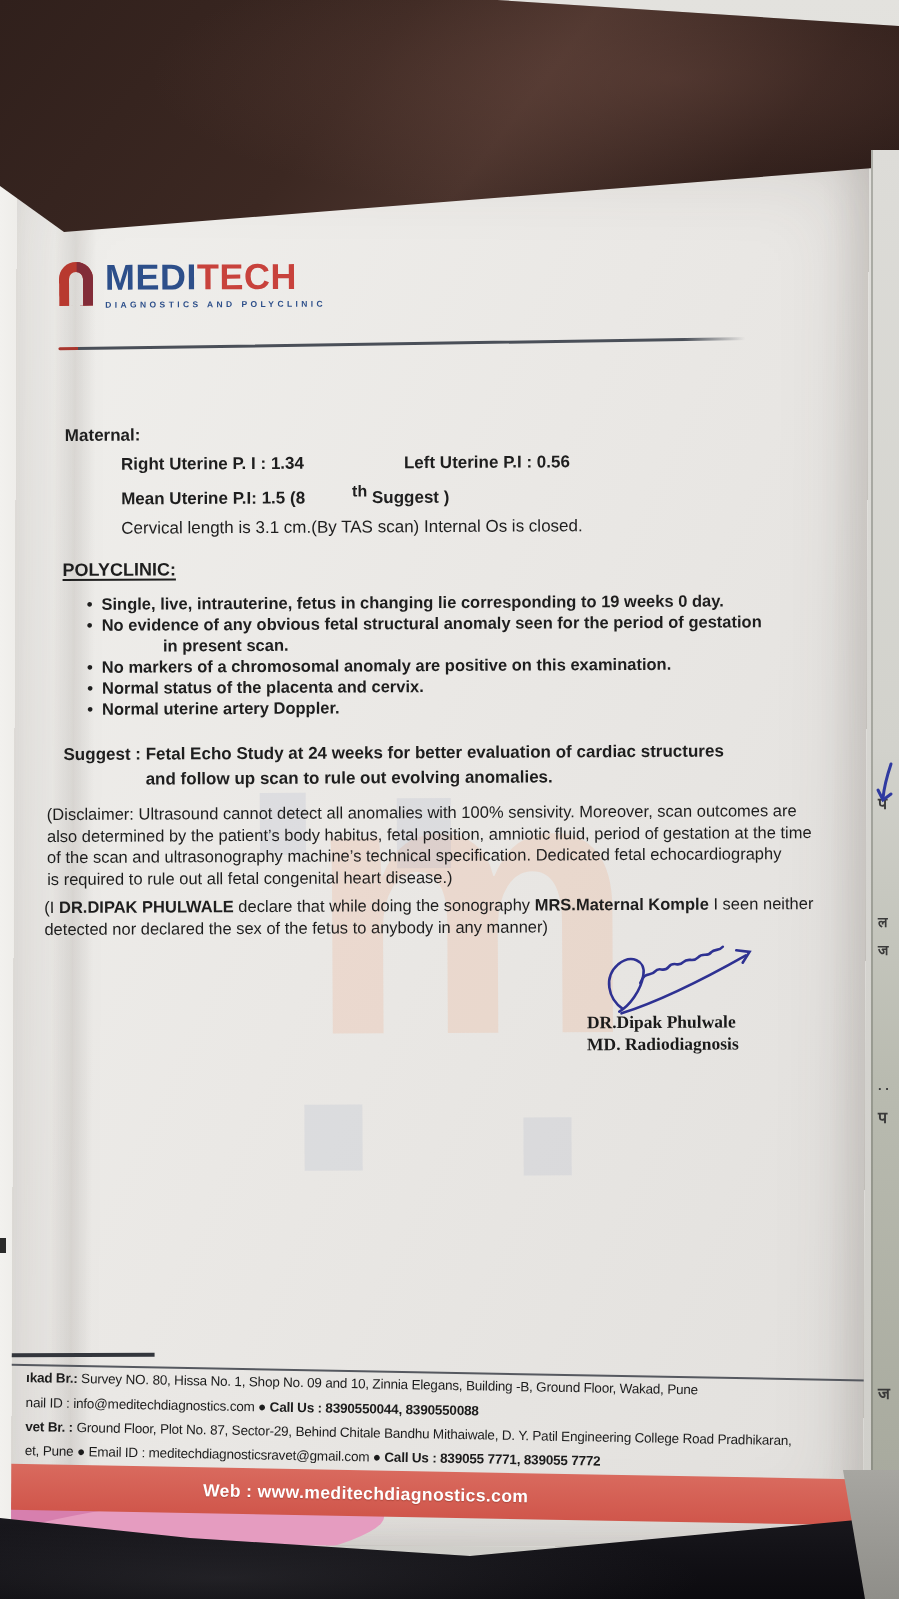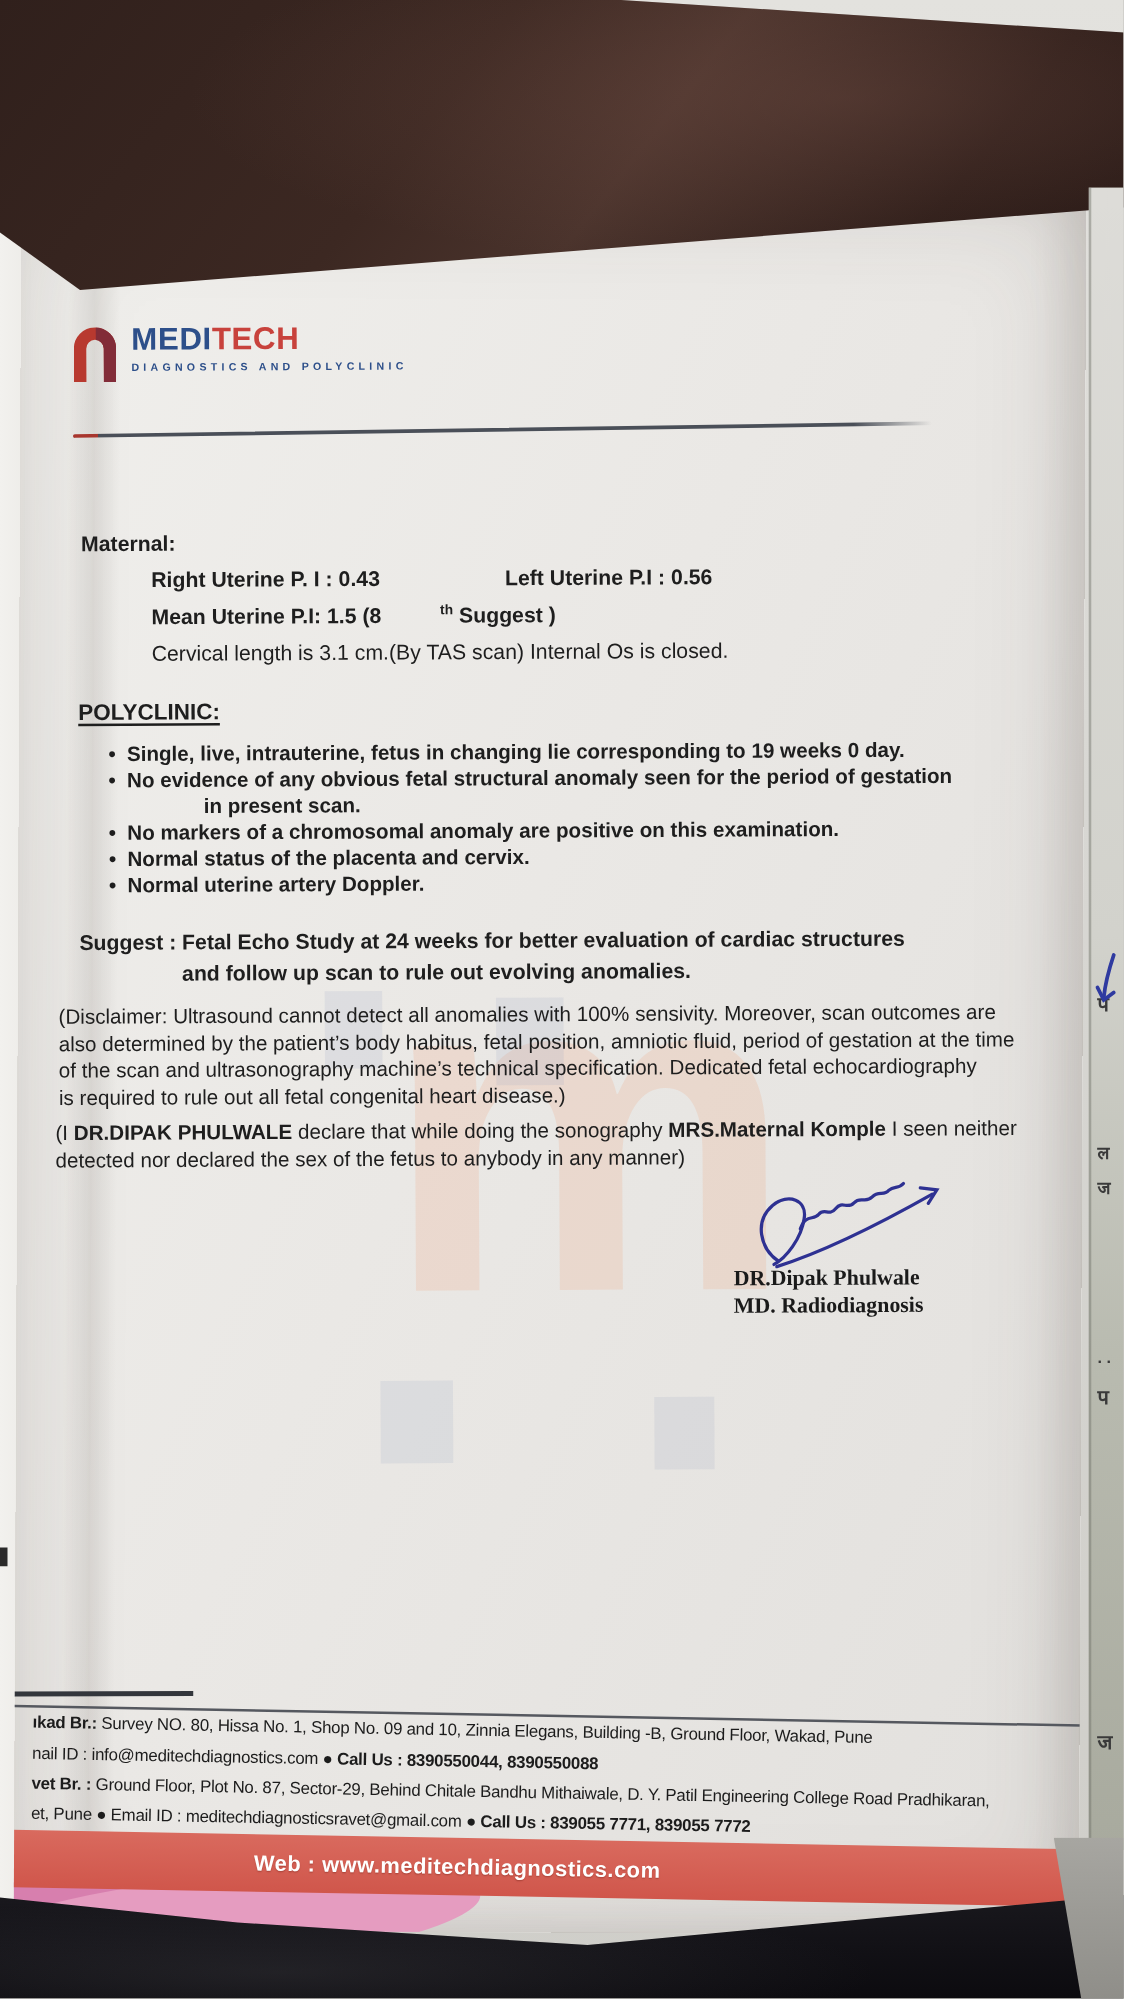--- a/index.html
+++ b/index.html
@@ -44,33 +44,33 @@
   .wm{position:absolute;left:292px;top:568px;font-size:370px;line-height:1;font-weight:bold;
       color:rgba(238,158,118,.20);letter-spacing:-14px;}
   .ghost{position:absolute;background:#93a3c0;opacity:.16;}
 
   
   .logo-row{position:absolute;left:48px;top:106px;display:flex;align-items:flex-start;}
   .arch{position:relative;width:36px;height:46px;margin-right:10px;margin-top:2px;}
   .arch i{position:absolute;left:0;top:0;width:14px;height:34px;border:10px solid #b8392f;
       border-bottom:none;border-radius:17px 17px 0 0;display:block;}
   .arch i.dark{border-color:#822c38;clip-path:inset(0 0 0 52%);}
-  .brand-line{font-size:25px;font-weight:bold;letter-spacing:.5px;line-height:1;}
+  .brand-line{font-size:36px;font-weight:bold;letter-spacing:.5px;line-height:1;}
   .brand-medi{color:#2d4f8a;} .brand-tech{color:#c8423c;}
   .tagline{font-size:8.5px;letter-spacing:3.4px;color:#2d4f8a;margin-top:4px;font-weight:bold;}
   .head-rule{position:absolute;left:47px;top:190px;width:694px;height:3px;transform:rotate(-.55deg);
       background:linear-gradient(90deg,#a8362e 0 20px,#4a4f58 20px 90%,rgba(74,79,88,0) 99%);border-radius:2px;}
 
   
   .sec-maternal{position:absolute;left:53px;top:272px;font-size:17px;}
   .sec-maternal .h{font-weight:bold;}
   .mrow{margin-top:9px;margin-left:56px;font-weight:bold;white-space:nowrap;}
   .mrow .gap{display:inline-block;width:100px;}
   .mrow.normal{font-weight:normal;}
-  sup{font-size:11px;padding-left:47px;}
+  sup{font-size:16px;padding-left:47px;}
 
   
   .imp-head{position:absolute;left:50px;top:406px;font-size:18px;font-weight:bold;
       text-decoration:underline;text-underline-offset:3px;text-decoration-thickness:2px;}
   .bullets{position:absolute;left:74px;top:440px;font-size:16.5px;font-weight:bold;line-height:21px;}
   .bullets .li{white-space:nowrap;}
   .bullets .li::before{content:"•";margin-right:9px;}
   .bullets .cont{padding-left:76px;white-space:nowrap;}
 
   
@@ -128,21 +128,21 @@
         <span>
           <span class="brand-line"><span class="brand-medi">MEDI</span><span class="brand-tech">TECH</span></span>
           <div class="tagline">DIAGNOSTICS AND POLYCLINIC</div>
         </span>
       </div>
       <div class="head-rule"></div>
 
       <div class="sec-maternal">
         <div class="h">Maternal:</div>
         <div class="mrow">
-          <span>Right Uterine P. I : 0.43</span><span class="gap"></span><span>Left Uterine P.I : 0.56</span>
+          <span>Right Uterine P. I : 1.34</span><span class="gap"></span><span>Left Uterine P.I : 0.56</span>
         </div>
         <div class="mrow">
           <span>Mean Uterine  P.I: 1.5 (8</span><sup>th</sup><span> Suggest )</span>
         </div>
         <div class="mrow normal">Cervical length is 3.1 cm.(By TAS scan) Internal Os is closed.</div>
       </div>
 
       <div class="imp-head">POLYCLINIC:</div>
       <div class="bullets">
         <div class="li">Single, live, intrauterine, fetus in changing lie corresponding to 19 weeks 0 day.</div>

